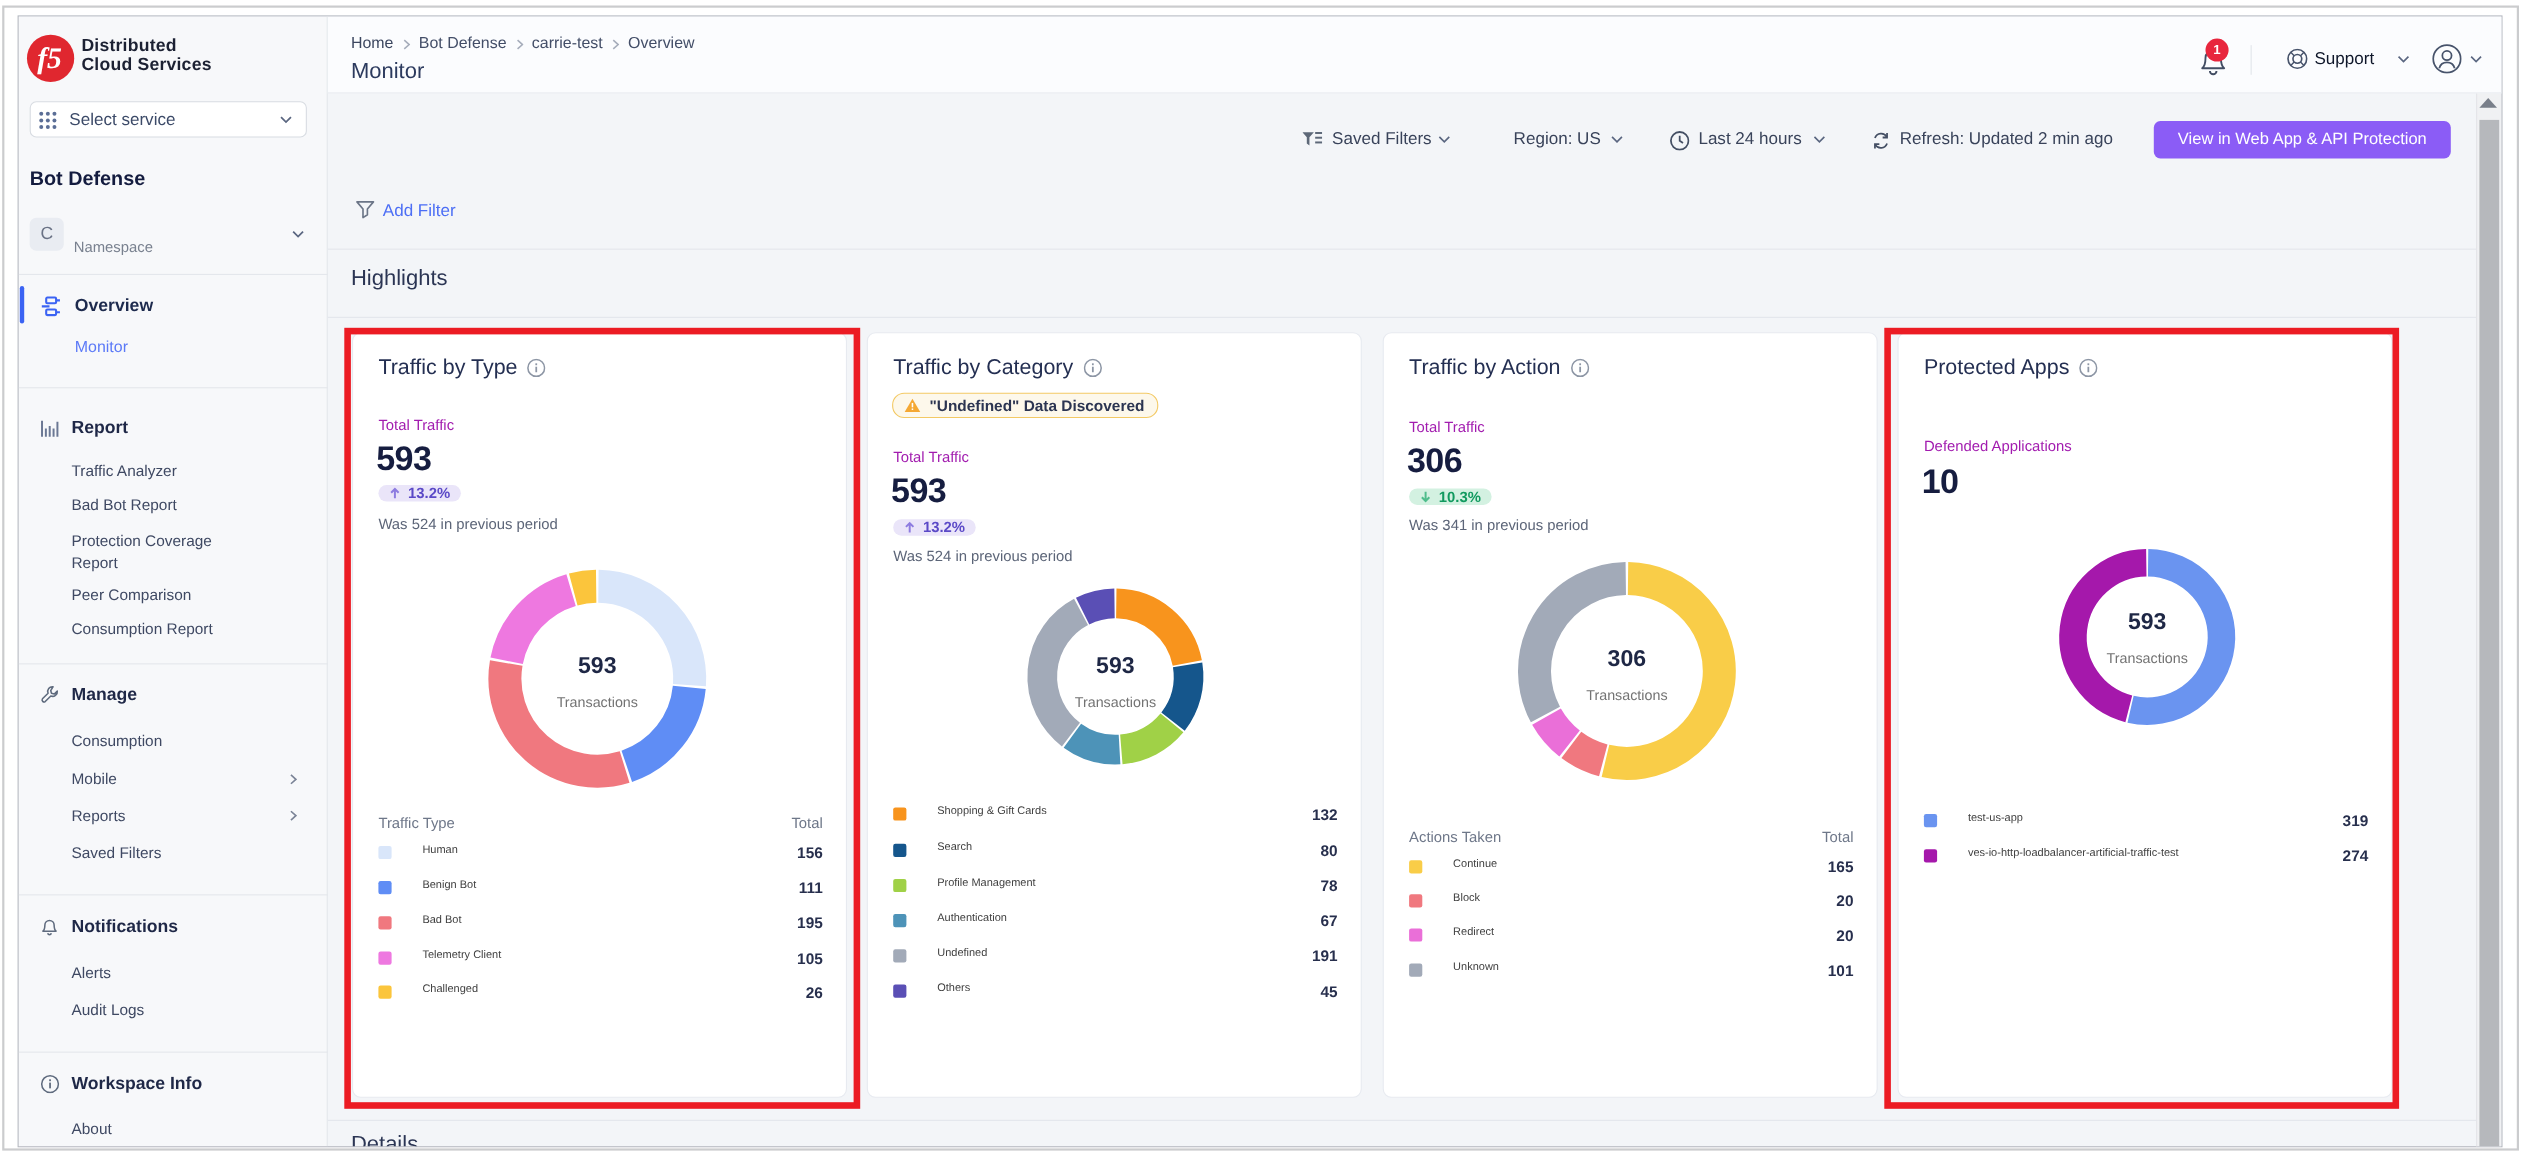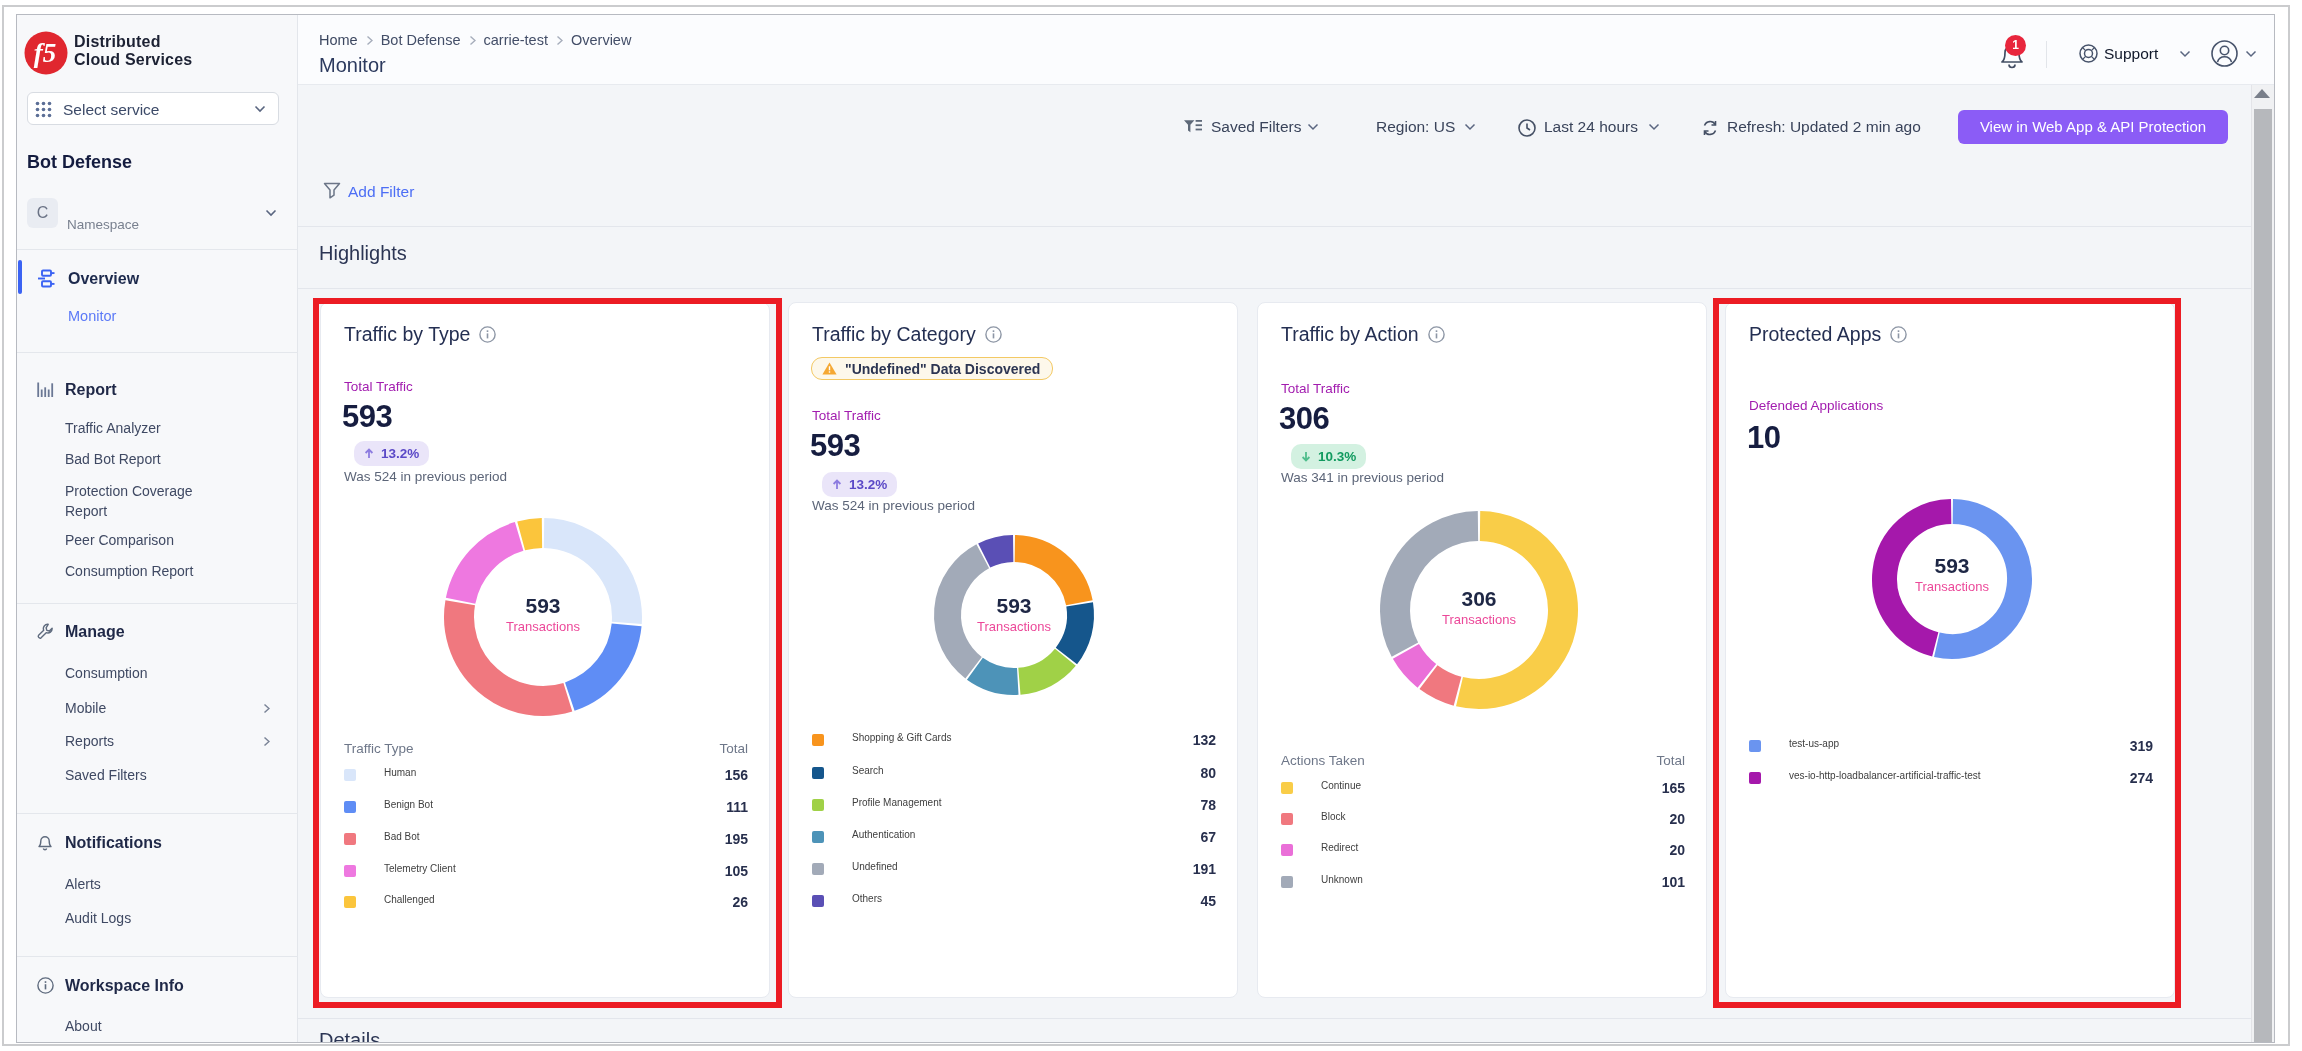--- a/index.html
+++ b/index.html
@@ -13,27 +13,27 @@
 .shead { position:absolute; left:48px; font-size:16px; font-weight:bold; color:#1f2847; white-space:nowrap; }
 .sitem { position:absolute; left:48px; font-size:14px; color:#3f4963; white-space:nowrap; }
 .sicon { position:absolute; left:20px; }
 
 #hdr { position:absolute; left:281px; top:0; width:1978px; height:70px; background:#fbfcfe; border-bottom:1px solid #e7eaef; }
 
 .card { position:absolute; top:287px; width:450px; height:696px; background:#fff; border:1px solid #e7eaf0; border-radius:8px; }
 .ctitle { position:absolute; left:23px; top:20px; height:22px; display:flex; align-items:center; gap:9px; font-size:19.5px; color:#242f52; }
 .glabel { position:absolute; left:23px; font-size:13.5px; color:#a21caf; white-space:nowrap; }
 .bignum { position:absolute; left:21px; font-size:31px; font-weight:bold; color:#161d40; letter-spacing:-0.5px; }
-.badge { position:absolute; left:33px; height:25px; border-radius:10px; font-size:13.5px; font-weight:bold; display:flex; align-items:center; padding:0 10px; }
+.badge { position:absolute; left:23px; height:15px; border-radius:10px; font-size:13.5px; font-weight:bold; display:flex; align-items:center; padding:0 10px; }
 .badge.up { background:#eae5f9; color:#5b49c7; }
 .badge.down { background:#d3f1e1; color:#119a5f; }
 .wastext { position:absolute; left:23px; font-size:13.5px; color:#5c6578; white-space:nowrap; }
 .dcenter { position:absolute; width:200px; text-align:center; }
 .dnum { font-size:21px; font-weight:600; color:#1e2745; }
-.dlab { font-size:13px; color:#ec4899; margin-top:1px;text-align:center; }
+.dlab { font-size:13px; color:#737373; margin-top:13px;text-align:center; }
 .lrow { position:absolute; left:23px; width:404px; height:16px; }
 .lsw { position:absolute; left:0; top:2px; width:12px; height:12px; border-radius:2px; }
 .llab { position:absolute; left:40px; top:0; font-size:10px; color:#404040; white-space:nowrap; }
 .lval { position:absolute; right:0; top:0; font-size:14px; font-weight:bold; color:#272f4d; }
 .lhead { position:absolute; left:23px; width:404px; font-size:13.5px; color:#6e7789; }
 .redbox { position:absolute; border:6px solid #ec1c24; z-index:30; }
 </style>
 </head>
 <body>
 <div id="outer"></div>

